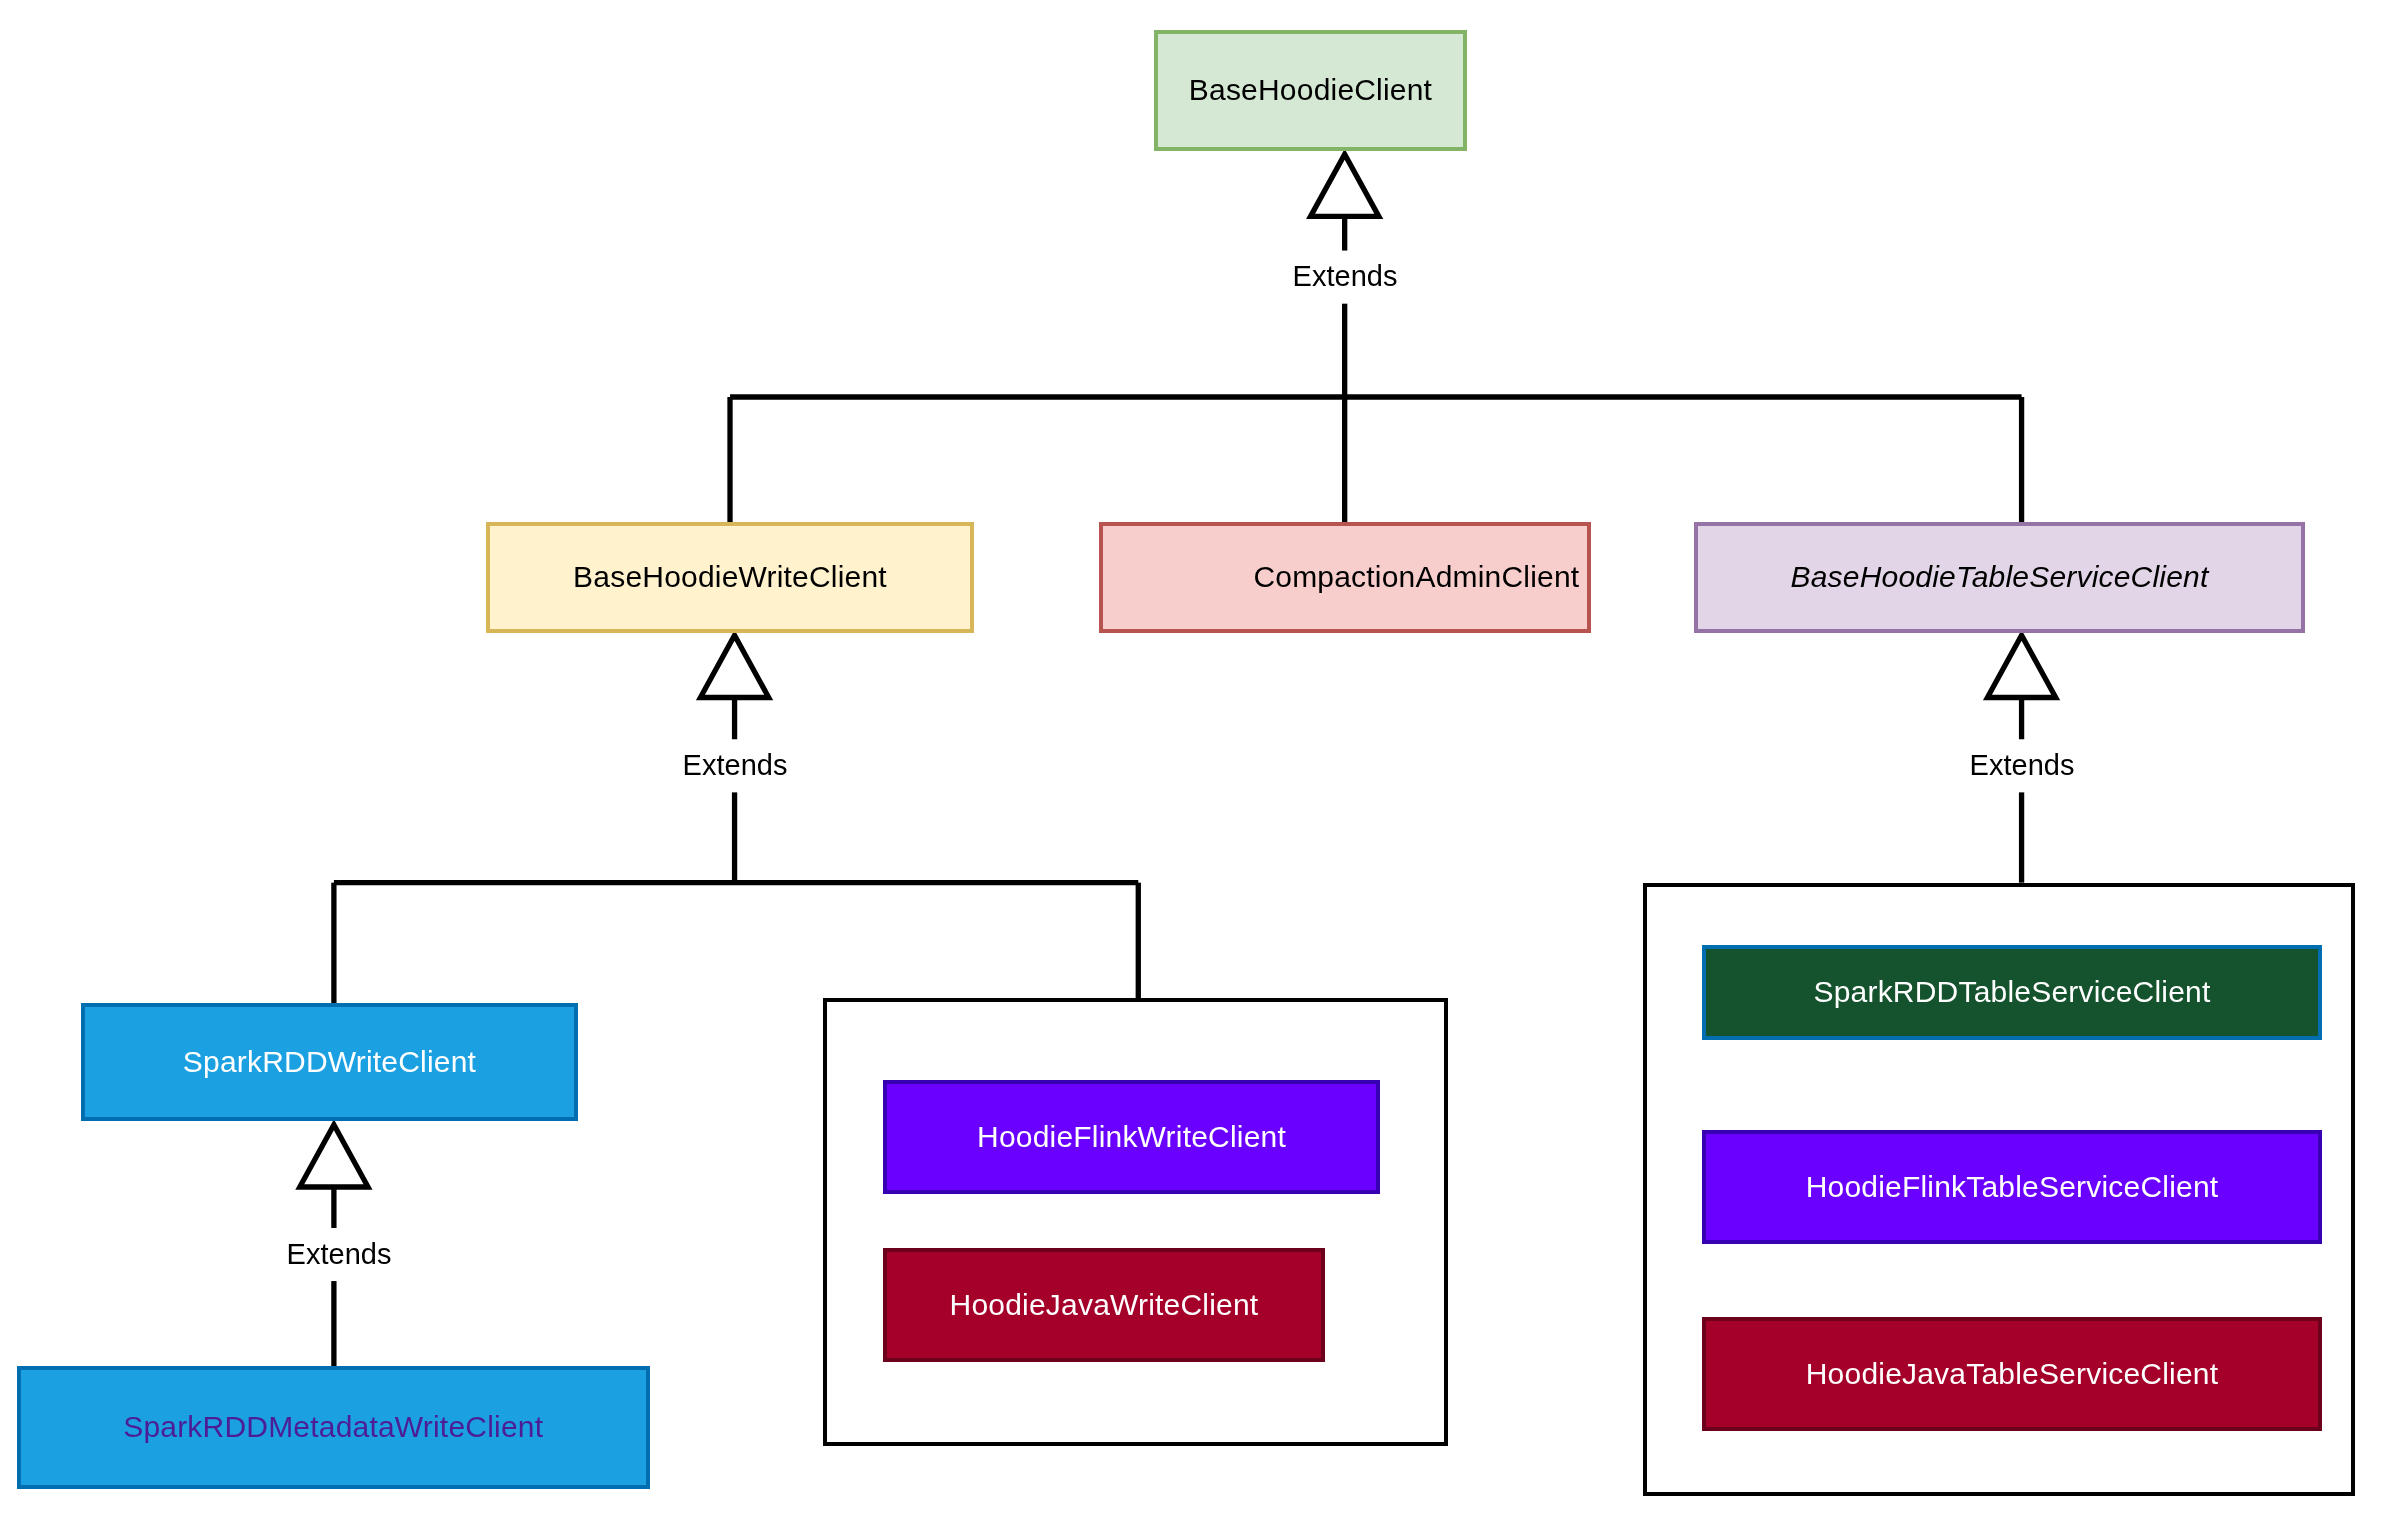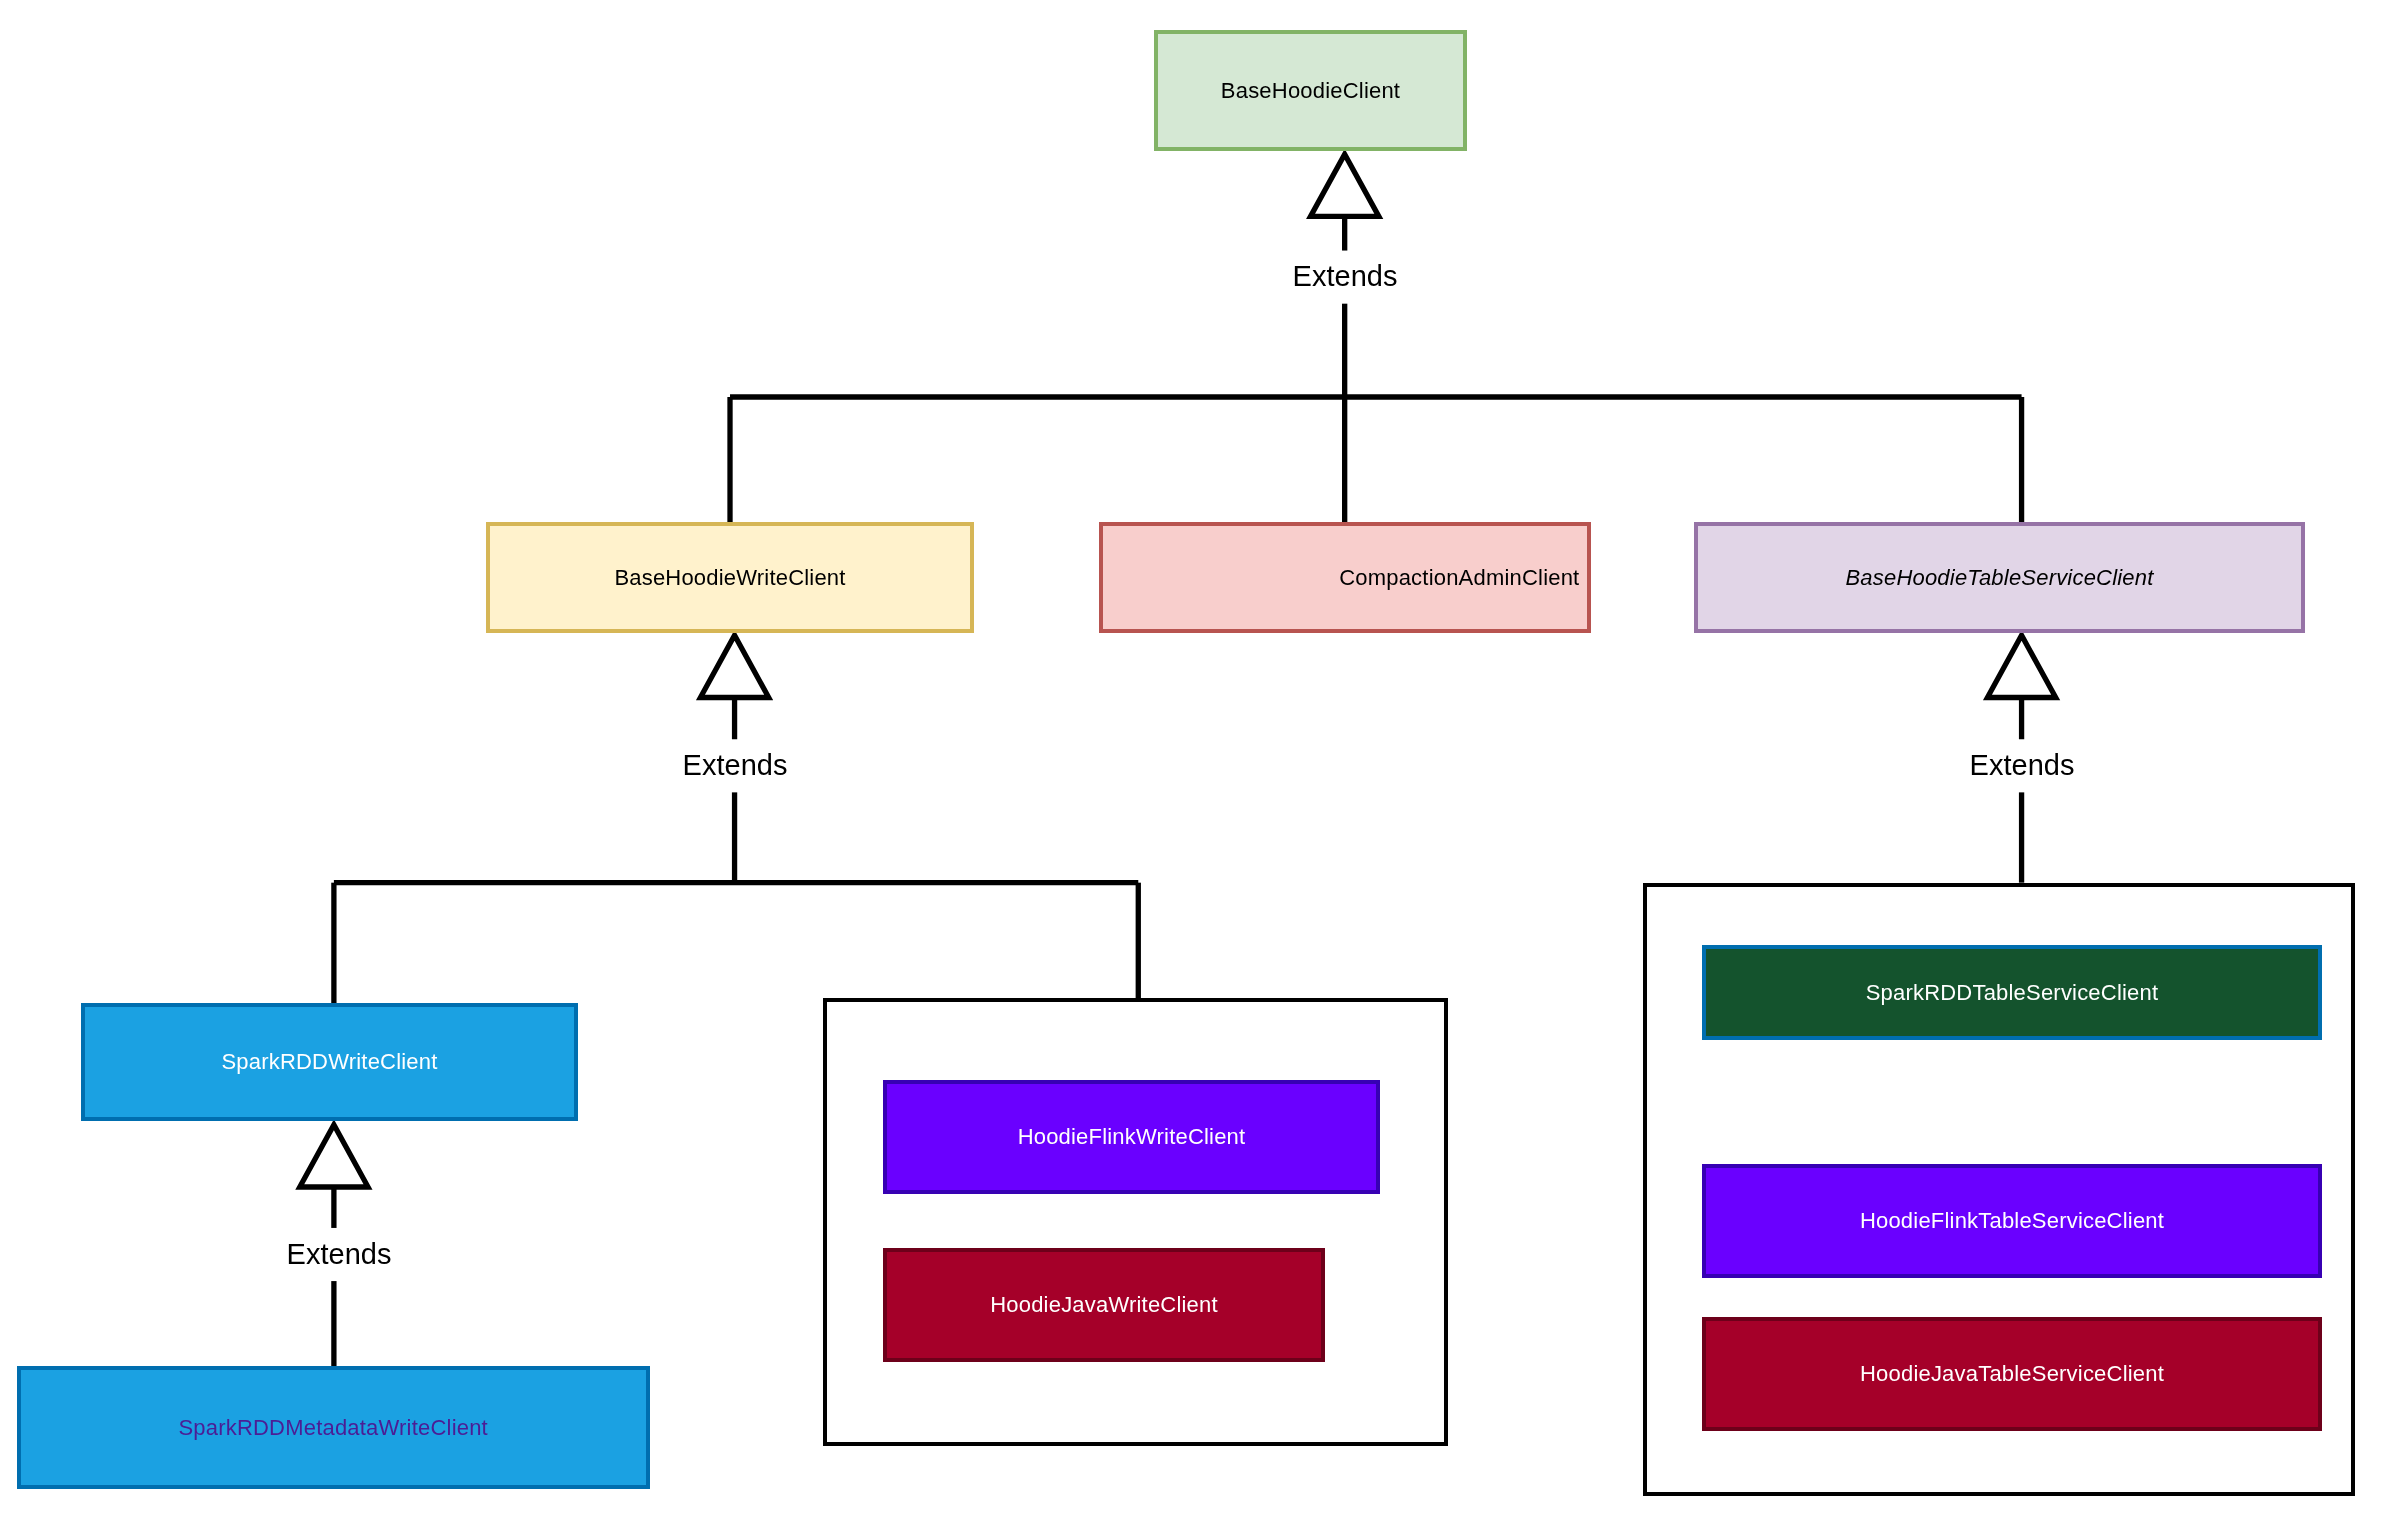--- a/index.html
+++ b/index.html
@@ -25,21 +25,21 @@
     height: 1521px;
   }
   .node {
     position: absolute;
     box-sizing: border-box;
     display: flex;
     align-items: center;
     justify-content: center;
     text-align: center;
     font-family: "Liberation Sans", sans-serif;
-    font-size: 22px;
+    font-size: 30px;
     line-height: 1.15;
     letter-spacing: 0.2px;
     padding: 3px 7.6px;
   }
   .node-label {
     display: block;
     white-space: nowrap;
   }
   .group-box {
     position: absolute;
@@ -128,21 +128,21 @@
   </div>
 
   <div class="node" style="left:883px; top:1248px; width:442px; height:114px; background:#a50029; border:4.6px solid #6d001a; color:#ffffff;">
     <span class="node-label">HoodieJavaWriteClient</span>
   </div>
 
   <div class="node" style="left:1702px; top:945px; width:620px; height:95px; background:#14532d; border:4.6px solid #006eaf; color:#ffffff;">
     <span class="node-label">SparkRDDTableServiceClient</span>
   </div>
 
-  <div class="node" style="left:1702px; top:1164px; width:620px; height:114px; background:#6a00ff; border:4.6px solid #3700b3; color:#ffffff;align-items:center;">
+  <div class="node" style="left:1702px; top:1130px; width:620px; height:114px; background:#6a00ff; border:4.6px solid #3700b3; color:#ffffff;align-items:center;">
     <span class="node-label">HoodieFlinkTableServiceClient</span>
   </div>
 
   <div class="node" style="left:1702px; top:1317px; width:620px; height:114px; background:#a50029; border:4.6px solid #6d001a; color:#ffffff;">
     <span class="node-label">HoodieJavaTableServiceClient</span>
   </div>
 
   <div class="edge-label" style="left:1345px; top:276px;">Extends</div>
 
   <div class="edge-label" style="left:735px; top:765px;">Extends</div>

